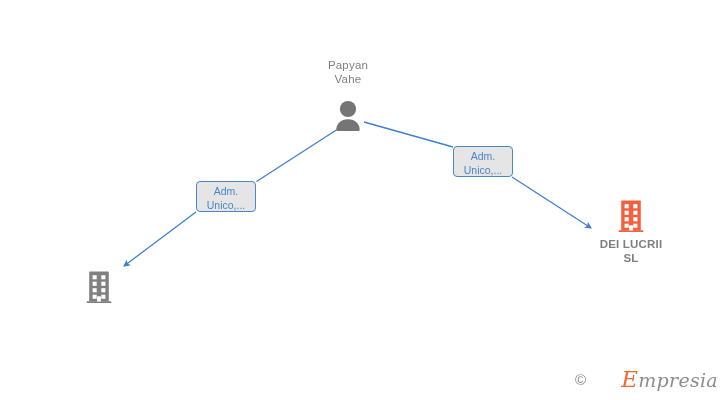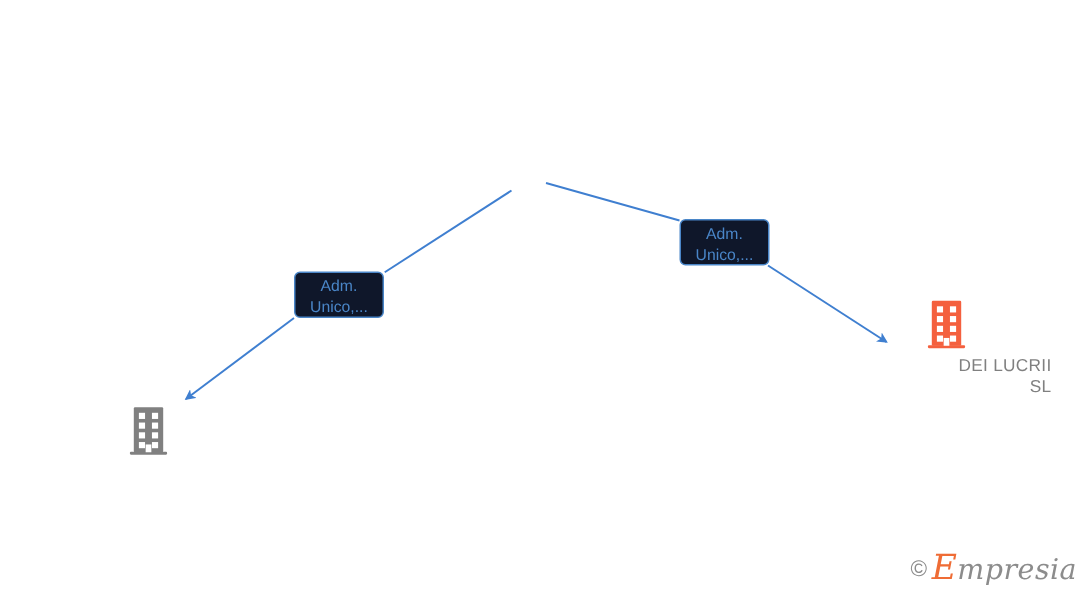--- a/index.html
+++ b/index.html
@@ -32,40 +32,39 @@
     font-size:11.5px;
     line-height:14px;
     color:#808080;
     letter-spacing:.2px;
     white-space:pre-line;
   }
   .node.company .caption{
     margin-top:4px;
   }
   .node.company.highlight .caption{
-    font-weight:normal;
+    font-weight:bold;
     color:#808080;
-    text-align:right;
   }
   .node.person .caption{
     margin-bottom:11px;
   }
   .icon-wrap{
     display:flex;
     justify-content:center;
     align-items:flex-end;
     height:36px;
   }
   
   .edge-label{
     position:absolute;
     box-sizing:border-box;
     border:1px solid #4a86c8;
     border-radius:4px;
-    background:#0f172a;
+    background:#e5e5e5;
     color:#4a86c8;
     font-size:10.5px;
     line-height:14px;
     text-align:center;
     padding:2px 0 0 0;
     white-space:pre-line;
     box-shadow:0 0 0 0 rgba(0,0,0,0);
   }
   
   #watermark{
@@ -79,20 +78,21 @@
   #watermark .cmark{
     font-size:15px;
     color:#8c8c8c;
   }
   #watermark .brand{
     font-family:"DejaVu Serif","Liberation Serif",serif;
     font-style:italic;
     font-size:19px;
     letter-spacing:.3px;
     color:#8c8c8c;
+    margin-left:32px;
   }
   #watermark .brand .e{
     color:#ef6c35;
     font-size:23px;
   }
 </style>
 </head>
 <body>
 
 <div id="graph">
@@ -115,20 +115,30 @@
 
     <line x1="512" y1="177" x2="591" y2="228" stroke="#3f7fd0" stroke-width="1.3" marker-end="url(#arrow-right)"></line>
   </svg>
 
   <div class="edge-label" style="left:196px;top:181px;width:60px;height:31px;">Adm.
 Unico,...</div>
 
   <div class="edge-label" style="left:453px;top:146px;width:60px;height:31px;">Adm.
 Unico,...</div>
 
+  <div class="node person" style="left:348px;top:58px;">
+    <div class="caption">Papyan
+Vahe</div>
+    <div class="icon-wrap">
+      <svg width="28" height="34" viewBox="0 0 28 34" xmlns="http://www.w3.org/2000/svg">
+        <circle cx="14" cy="10" r="8.1" fill="#757575"></circle>
+        <path d="M14 20.3 c-7.4 0 -11.3 4.6 -11.7 10.1 a1.6 1.6 0 0 0 1.6 1.7 h20.2 a1.6 1.6 0 0 0 1.6 -1.7 C25.3 24.9 21.4 20.3 14 20.3 z" fill="#757575"></path>
+      </svg>
+    </div>
+  </div>
 
   <div class="node company" style="left:99px;top:268px;">
     <div class="icon-wrap">
       <svg width="28" height="34" viewBox="0 0 28 34" xmlns="http://www.w3.org/2000/svg">
         <rect x="4.2" y="1.5" width="19.6" height="30" rx="0.8" fill="#808080"></rect>
         <rect x="1.6" y="31.2" width="24.8" height="1.9" rx="0.7" fill="#808080"></rect>
         <rect x="7.6" y="5.2" width="4.1" height="4.1" fill="#ffffff"></rect>
         <rect x="16.3" y="5.2" width="4.1" height="4.1" fill="#ffffff"></rect>
         <rect x="7.6" y="11.7" width="4.1" height="4.1" fill="#ffffff"></rect>
         <rect x="16.3" y="11.7" width="4.1" height="4.1" fill="#ffffff"></rect>

